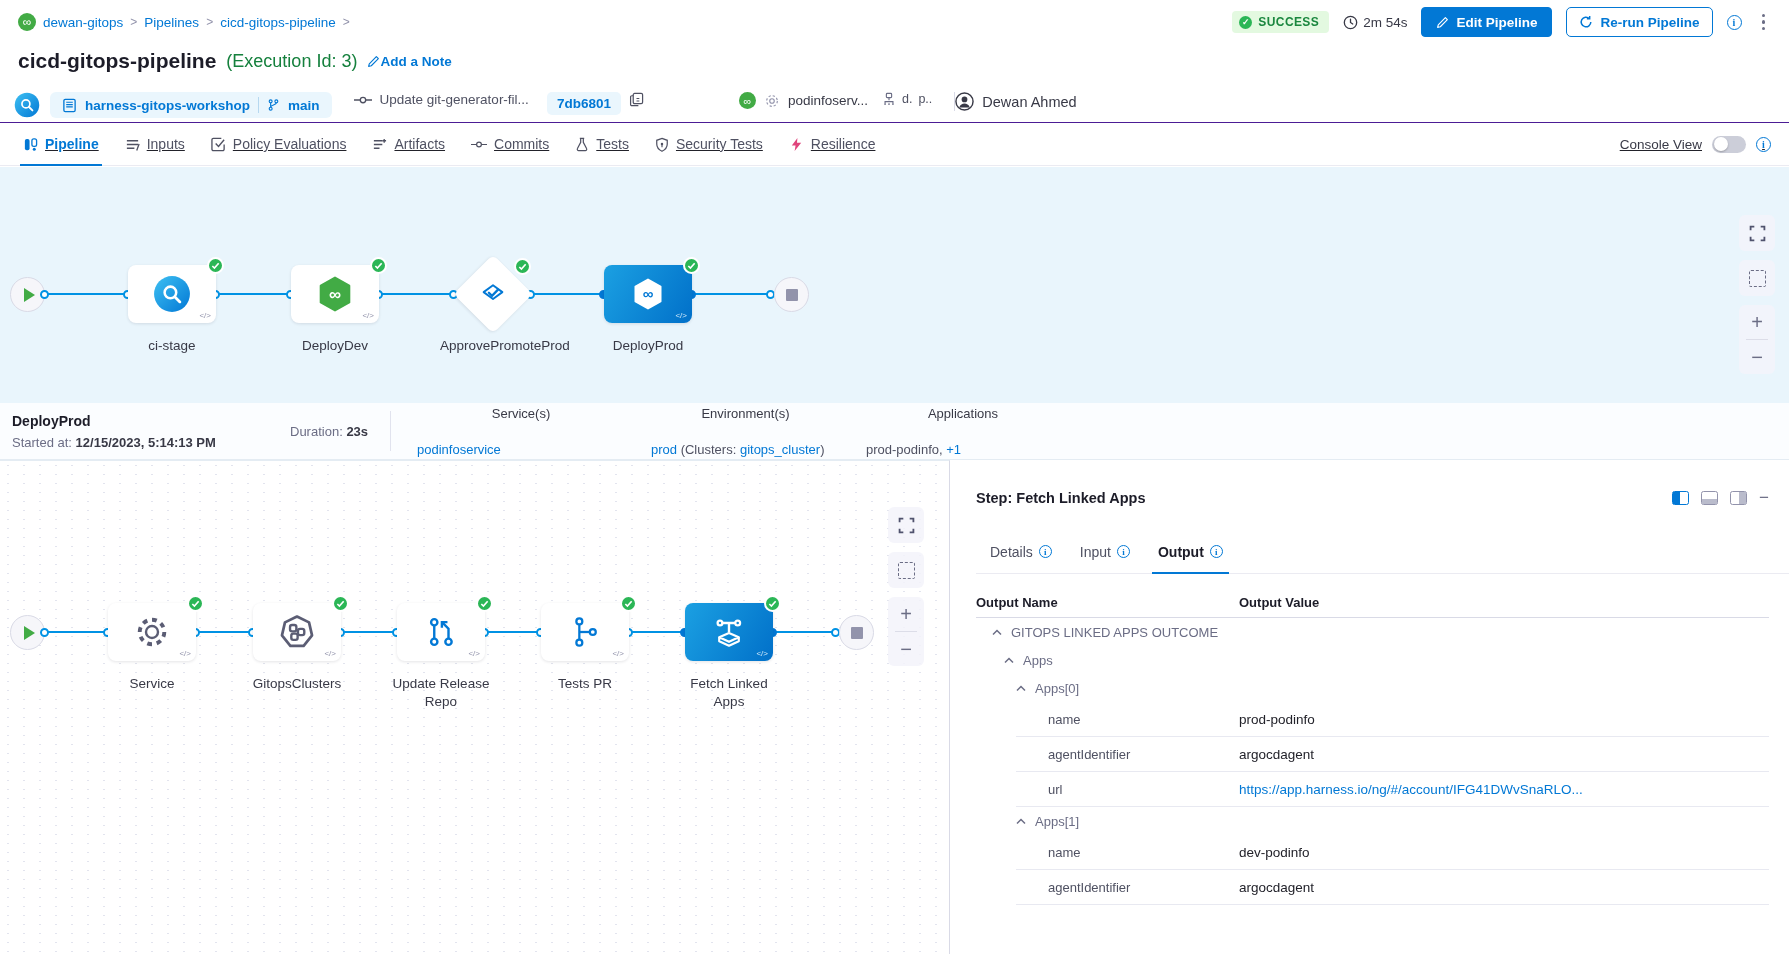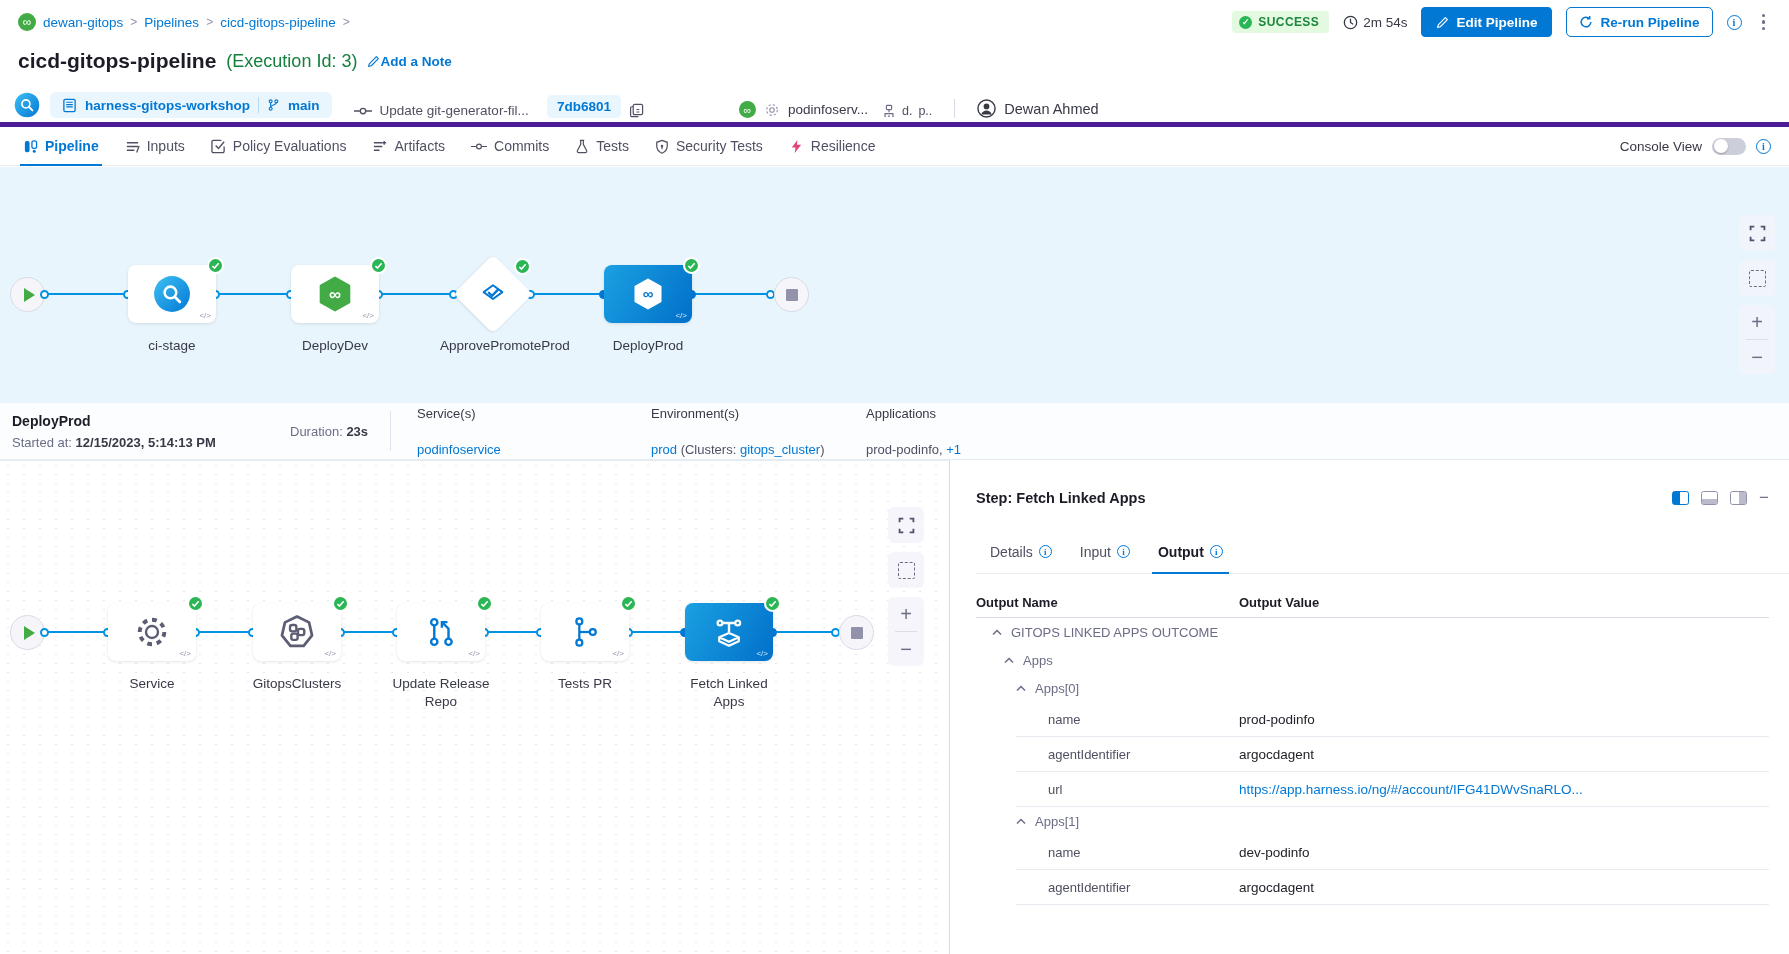--- a/index.html
+++ b/index.html
@@ -37,40 +37,40 @@
 
   
   .titlerow { position:absolute; top:44px; left:0; right:0; height:34px;
     display:flex; align-items:center; padding:0 18px; gap:10px; }
   .pipe-title { font-size:21px; font-weight:bold; color:#1c1c28; }
   .exec-id { font-size:18px; color:#15803d; }
   .add-note { display:flex; align-items:center; color:#0278d5; font-size:13.5px;
     font-weight:bold; cursor:pointer; }
 
   
-  .metarow { position:absolute; top:82px; left:0; right:0; height:36px;
-    display:flex; align-items:flex-end; padding:0 14px; font-size:13.5px; }
+  .metarow { position:absolute; top:92px; left:0; right:0; height:36px;
+    display:flex; align-items:flex-start; padding:0 14px; font-size:13.5px; }
   .ci-badge { width:26px; height:26px; border-radius:50%; margin-right:10px; }
   .repo-pill { display:flex; align-items:center; gap:8px; background:#eaf6fd;
     border-radius:6px; padding:5px 12px; color:#0278d5; font-weight:bold; }
   .repo-pill .vsep { width:1px; height:16px; background:#b6d8f0; }
   .commit-msg { display:flex; align-items:center; gap:8px; color:#4f5162; margin-left:22px; }
   .sha-pill { background:#eaf6fd; color:#0278d5; font-weight:bold; border-radius:5px;
     padding:4px 10px; margin-left:18px; }
   .meta-svc { display:flex; align-items:center; gap:8px; margin-left:95px; color:#383946; }
   .meta-env { display:flex; align-items:center; gap:6px; margin-left:14px; color:#4f5162; font-size:12.5px; }
   .meta-user { display:flex; align-items:center; gap:8px; margin-left:22px;
-    padding-left:22px; border-left:1px solid #d9dae6; color:#383946; font-size:14.5px; }
+    border-left:1px solid #d9dae6; color:#383946; font-size:14.5px; }
   .mini-dot { width:17px; height:17px; border-radius:50%; background:#42ab45; color:#fff;
     display:flex; align-items:center; justify-content:center; font-size:11px; }
 
   
   .tabsrow { position:absolute; top:122px; left:0; right:0; height:44px;
-    border-top:5px solid #4c1d95; border-bottom:1px solid #ebebf2;
-    display:flex; align-items:stretch; padding:0 10px; }
+    border-top:1px solid #4c1d95; border-bottom:1px solid #ebebf2;
+    display:flex; align-items:stretch; padding:0 10px;text-decoration:underline; }
   .tab { display:flex; align-items:center; gap:7px; padding:0 13px; font-size:14px;
     color:#4f5162; cursor:pointer; position:relative; }
   .tab.active { color:#0278d5; font-weight:bold; }
   .tab.active::after { content:""; position:absolute; left:10px; right:10px; bottom:-1px;
     height:2.5px; background:#0278d5; }
   .tabs-right { margin-left:auto; display:flex; align-items:center; gap:10px; padding-right:8px; }
   .console-label { font-size:13.5px; color:#383946; }
   .toggle { width:34px; height:17px; border-radius:9px; background:#ccced9; position:relative; cursor:pointer; }
   .toggle .knob { position:absolute; left:1.5px; top:1.5px; width:14px; height:14px;
     border-radius:50%; background:#fff; box-shadow:0 1px 2px rgba(0,0,0,.25); }
@@ -122,21 +122,21 @@
     border-bottom:1px solid #e4ecf3; display:flex; align-items:center; font-size:13px; }
   .sum-left { padding-left:12px; width:290px; }
   .sum-name { font-weight:bold; font-size:14px; color:#1c1c28; margin-bottom:6px; }
   .sum-started { color:#6b6d85; }
   .sum-started b { color:#383946; }
   .sum-duration { width:100px; color:#6b6d85; }
   .sum-duration b { color:#383946; }
   .sum-col { padding-left:26px; }
   .sum-col.svc { border-left:1px solid #e1e3ee; height:40px; display:flex;
     flex-direction:column; justify-content:center; width:235px; }
-  .sum-col .lab { color:#383946; margin-bottom:21px; }
+  .sum-col .lab { color:#383946; margin-bottom:21px;text-align:center; }
   .blue-link { color:#0278d5; cursor:pointer; }
   .sum-col.env { width:215px; } .sum-col.env .val { color:#4f5162; }
   .sum-col.apps { width:220px; } .sum-col.apps .val { color:#4f5162; }
 
   
   .panel { position:absolute; top:460px; left:951px; width:838px; height:494px; background:#fff; }
   .panel-head { position:absolute; top:28px; left:25px; right:20px; display:flex; align-items:center; }
   .panel-title { font-size:14.5px; font-weight:bold; color:#1c1c28; }
   .panel-icons { margin-left:auto; display:flex; align-items:center; gap:12px; }
   .lay-ic { width:17px; height:14px; border:1.4px solid #9293ab; border-radius:2.5px; position:relative; cursor:pointer; }

